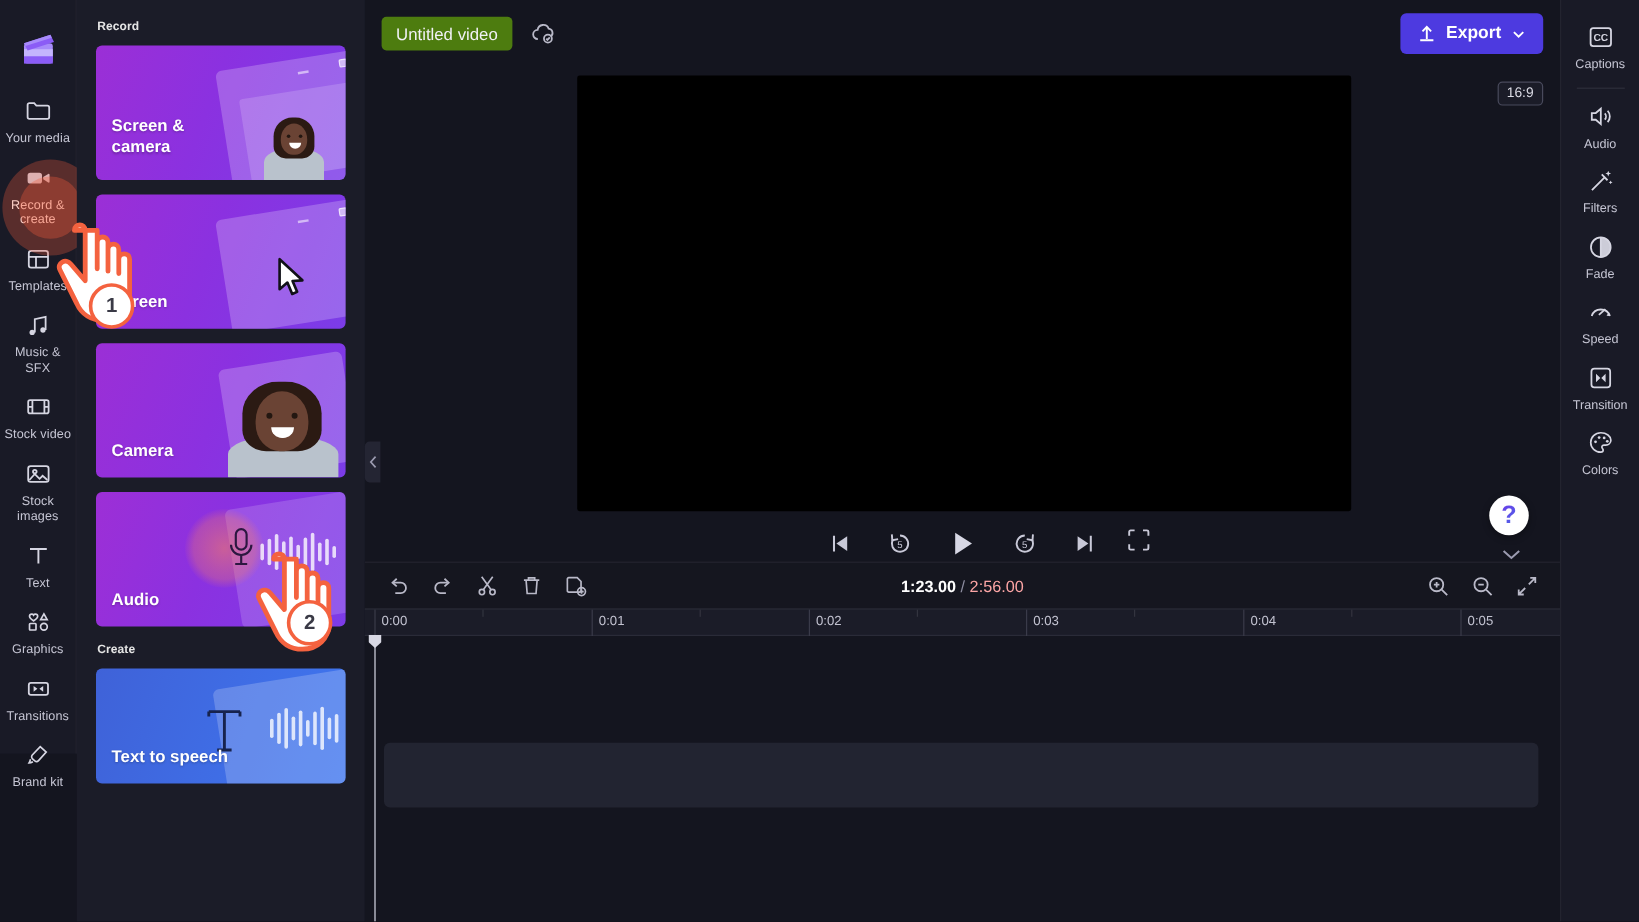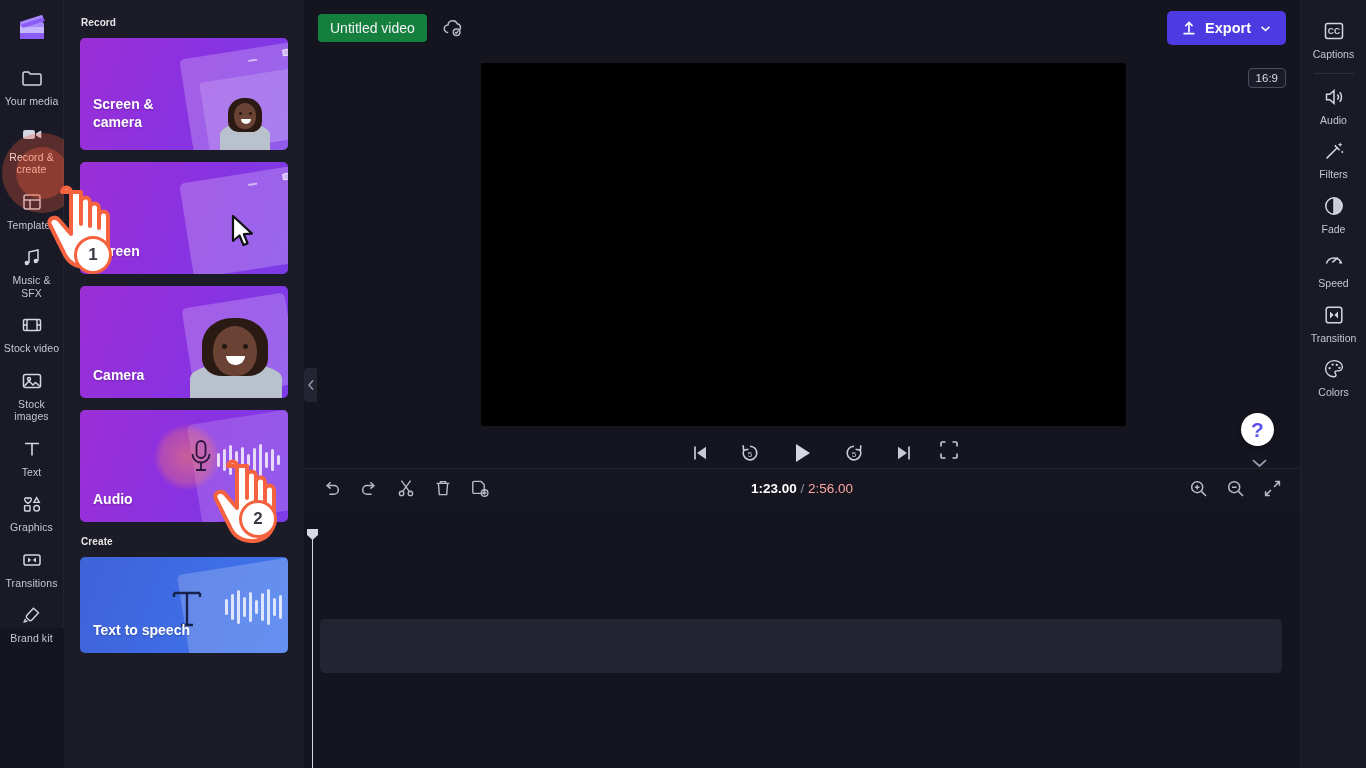--- a/index.html
+++ b/index.html
@@ -11,21 +11,21 @@
     color: #e8e8ef;
   }
   #app { position: relative; width: 1366px; height: 768px; }
 
   
   .rail {
     position: absolute; left: 0; top: 0; width: 64px; height: 628px;
     background: #191a26;
     border-right: 1px solid #23242f;
     display: flex; flex-direction: column; align-items: center;
-    padding-top: 10px;
+    padding-top: 24px;
   }
   .logo {
     width: 34px; height: 34px; margin-bottom: 14px;
     position: relative;
   }
   .rail-item {
     width: 64px; padding: 7px 2px 6px 2px;
     display: flex; flex-direction: column; align-items: center;
     cursor: pointer; position: relative;
   }
@@ -129,21 +129,21 @@
     background:#242533; border-radius:4px 0 0 4px;
     display:flex; align-items:center; justify-content:center; cursor:pointer; z-index:9;
   }
 
   
   .topbar {
     position:absolute; left:304px; top:0; right:66px; height:56px;
     display:flex; align-items:center; padding:0 14px;
   }
   .title-chip {
-    background:#15803d; border-radius:4px; padding:6px 12px;
+    background:#4d7c0f; border-radius:4px; padding:6px 12px;
     font-size:14px; color:#f1f1f6; cursor:text;
   }
   .cloud-ok { margin-left:14px; color:#b9b9c8; display:flex; align-items:center; cursor:pointer; }
   .topbar .spacer { flex:1; }
   .export-btn {
     display:flex; align-items:center; gap:8px;
     background:#4d3ae0; color:#fff; border:none; border-radius:5px;
     height:34px; padding:0 14px; font-size:14.5px; font-weight:700;
     font-family:"Liberation Sans", sans-serif; cursor:pointer;
   }
@@ -594,20 +594,45 @@
         </svg>
       </div>
       <div class="tl-tool" style="margin:0">
         <svg width="19" height="19" viewBox="0 0 19 19" fill="none" stroke="currentColor" stroke-width="1.5">
           <path d="M2.6 16.4 L8 11 M2.6 12.2v4.2h4.2M16.4 2.6 L11 8 M16.4 6.8V2.6h-4.2"></path>
         </svg>
       </div>
     </div>
   </div>
 
+  <div class="ruler">
+    <div class="tick" style="left:8px">
+        <span>0:00</span>
+      </div>
+    <div class="tick minor" style="left:98px"></div>
+    <div class="tick" style="left:189px">
+        <span>0:01</span>
+      </div>
+    <div class="tick minor" style="left:279px"></div>
+    <div class="tick" style="left:370px">
+        <span>0:02</span>
+      </div>
+    <div class="tick minor" style="left:460px"></div>
+    <div class="tick" style="left:551px">
+        <span>0:03</span>
+      </div>
+    <div class="tick minor" style="left:641px"></div>
+    <div class="tick" style="left:732px">
+        <span>0:04</span>
+      </div>
+    <div class="tick minor" style="left:822px"></div>
+    <div class="tick" style="left:913px">
+        <span>0:05</span>
+      </div>
+  </div>
 
   <div class="tracks">
     <div class="playhead" style="left:8px">
         <div class="knob"></div>
       </div>
     <div class="track-slot"></div>
   </div>
 
   <div class="rrail">
     <div class="rrail-item">

